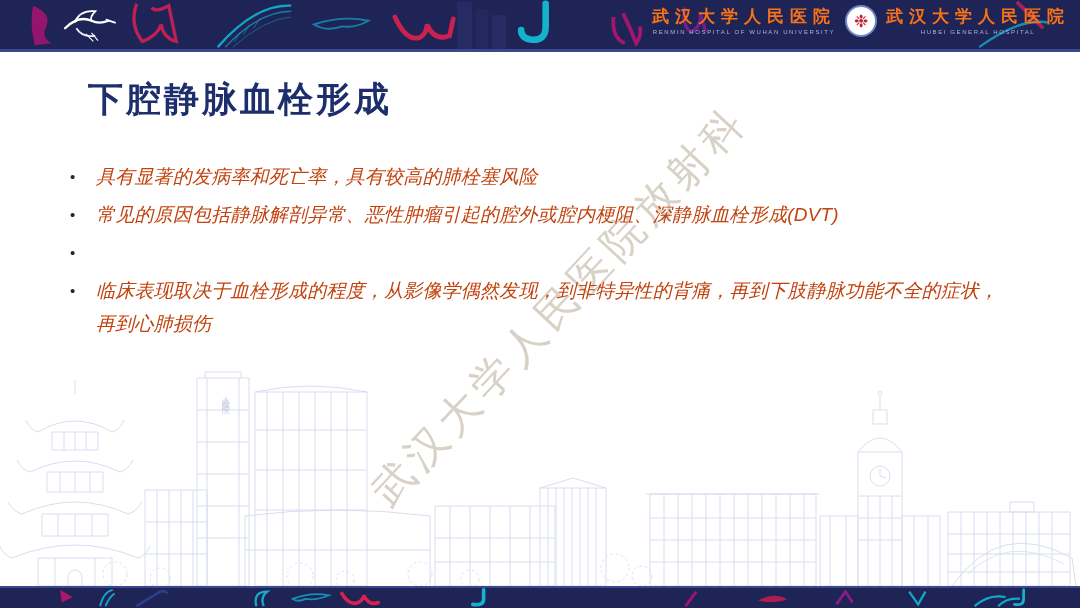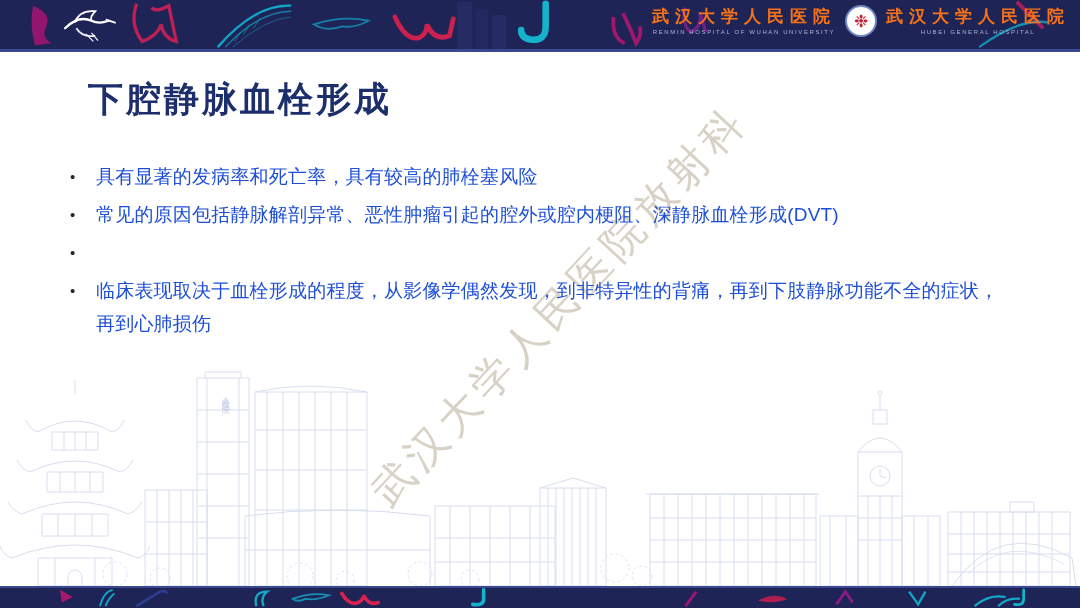--- a/index.html
+++ b/index.html
@@ -42,21 +42,21 @@
   }
   .bullets{
     position:absolute;left:70px;top:160px;width:940px;margin:0;padding:0;
     list-style:none;z-index:3;
   }
   .bullet{display:flex;margin-bottom:5px;}
   .bullet .marker{
     width:26px;flex:0 0 26px;font-size:15px;color:#262626;line-height:33px;text-align:left;
   }
   .bullet .text{
-    font-size:19px;color:#1d4ed8;line-height:33px;letter-spacing:0.2px;
+    font-size:19px;color:#c2410c;line-height:33px;letter-spacing:0.2px;font-style:italic;
   }
   
   .watermark{
     position:absolute;left:300px;top:288px;width:500px;z-index:2;
     transform:rotate(-47deg);transform-origin:center;
     font-size:42px;letter-spacing:6px;white-space:nowrap;
     color:rgba(178,164,140,0.5);pointer-events:none;text-align:center;
   }
   
   .skyline{position:absolute;left:0;bottom:22px;width:1080px;height:220px;z-index:1;}

